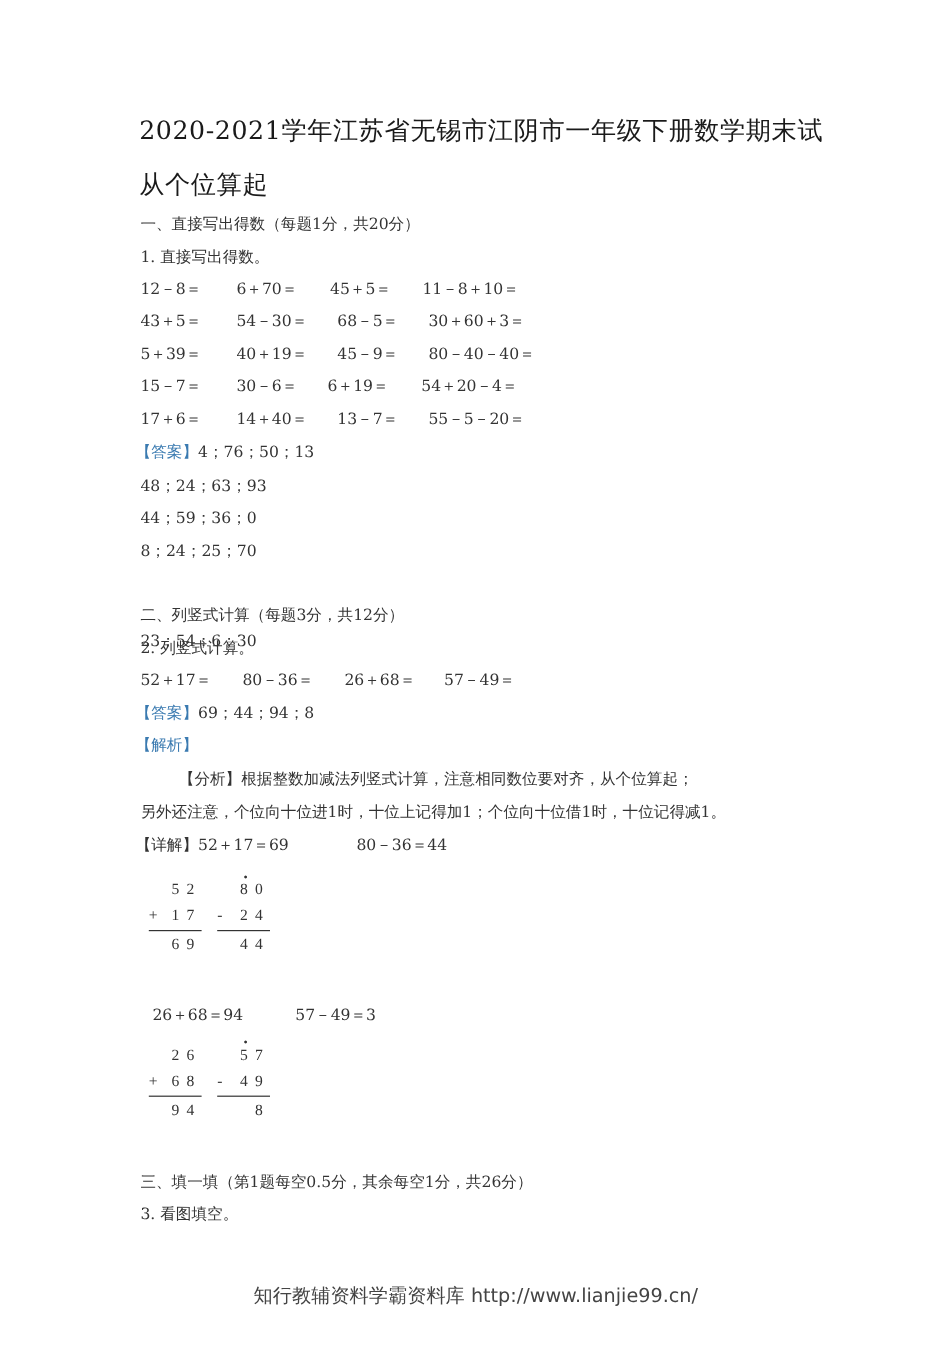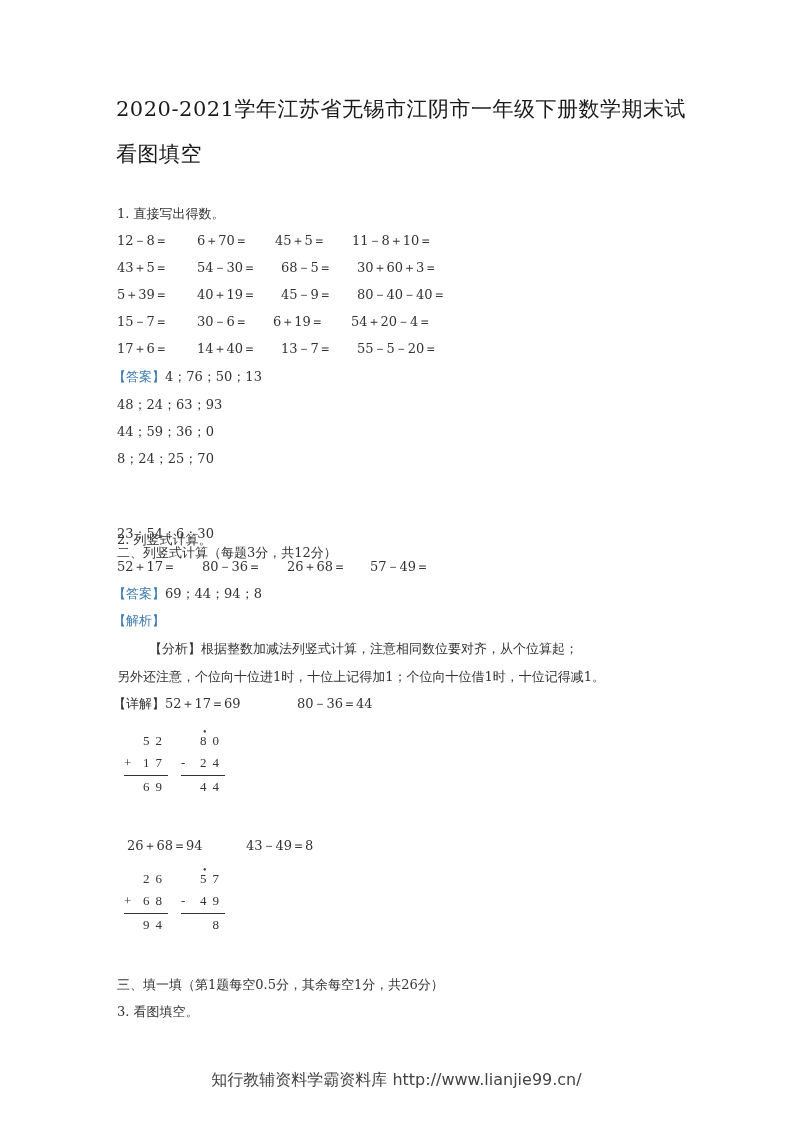--- a/index.html
+++ b/index.html
@@ -19,22 +19,23 @@
   .dot { position: absolute; font-size: 10px; top: -9px; }
   .footer { position: absolute; left: 0; width: 793px; top: 1070px; text-align: center;
             font-family: "DejaVu Sans", sans-serif; font-size: 16px; color: #444; }
 </style>
 </head>
 <body>
 
 <div class="page">
 
   <div class="title" style="top:95px;">2020-2021学年江苏省无锡市江阴市一年级下册数学期末试</div>
-  <div class="title" style="top:140px;">看图填空</div>
+  <div class="title" style="top:140px;">从个位算起</div>
 
+  <div class="line" style="top:178px;">一、直接写出得数（每题1分，共20分）</div>
   <div class="line" style="top:205px;">1. 直接写出得数。</div>
 
   <div class="row" style="top:232px;">
     <span style="left:0">12－8＝</span>
     <span style="left:80px">6＋70＝</span>
     <span style="left:158px">45＋5＝</span>
     <span style="left:235px">11－8＋10＝</span>
   </div>
   <div class="row" style="top:259px;">
     <span style="left:0">43＋5＝</span>
@@ -62,21 +63,21 @@
   </div>
 
   <div class="line" style="top:368px; left:113px;">
     <span class="tag">【答案】</span><span>4；76；50；13</span>
   </div>
   <div class="line" style="top:396px;">48；24；63；93</div>
   <div class="line" style="top:423px;">44；59；36；0</div>
   <div class="line" style="top:450px;">8；24；25；70</div>
   <div class="line" style="top:477px;margin-top:48px;">23；54；6；30</div>
 
-  <div class="line" style="top:504px;margin-top:40px;">二、列竖式计算（每题3分，共12分）</div>
+  <div class="line" style="top:504px;">二、列竖式计算（每题3分，共12分）</div>
   <div class="line" style="top:531px;">2. 列竖式计算。</div>
   <div class="row" style="top:558px;">
     <span style="left:0">52＋17＝</span>
     <span style="left:85px">80－36＝</span>
     <span style="left:170px">26＋68＝</span>
     <span style="left:253px">57－49＝</span>
   </div>
   <div class="line" style="top:585px; left:113px;">
     <span class="tag">【答案】</span><span>69；44；94；8</span>
   </div>
@@ -99,21 +100,21 @@
     </div>
     <div class="vc" style="left:57px;">
       <div class="r"><span class="dot" style="left:22px;">•</span><span>80</span></div>
       <div class="r"><span class="sign">-</span><span>24</span></div>
       <div class="bar"></div>
       <div class="r">44</div>
     </div>
   </div>
 
   <div class="line" style="top:837px; left:127px;">26＋68＝94</div>
-  <div class="line" style="top:837px; left:246px;">43－49＝8</div>
+  <div class="line" style="top:837px; left:246px;">57－49＝3</div>
 
   <div class="vcalc" style="left:124px; top:868px;">
     <div class="vc" style="left:0;">
       <div class="r">26</div>
       <div class="r"><span class="sign">+</span><span>68</span></div>
       <div class="bar"></div>
       <div class="r">94</div>
     </div>
     <div class="vc" style="left:57px;">
       <div class="r"><span class="dot" style="left:22px;">•</span><span>57</span></div>

